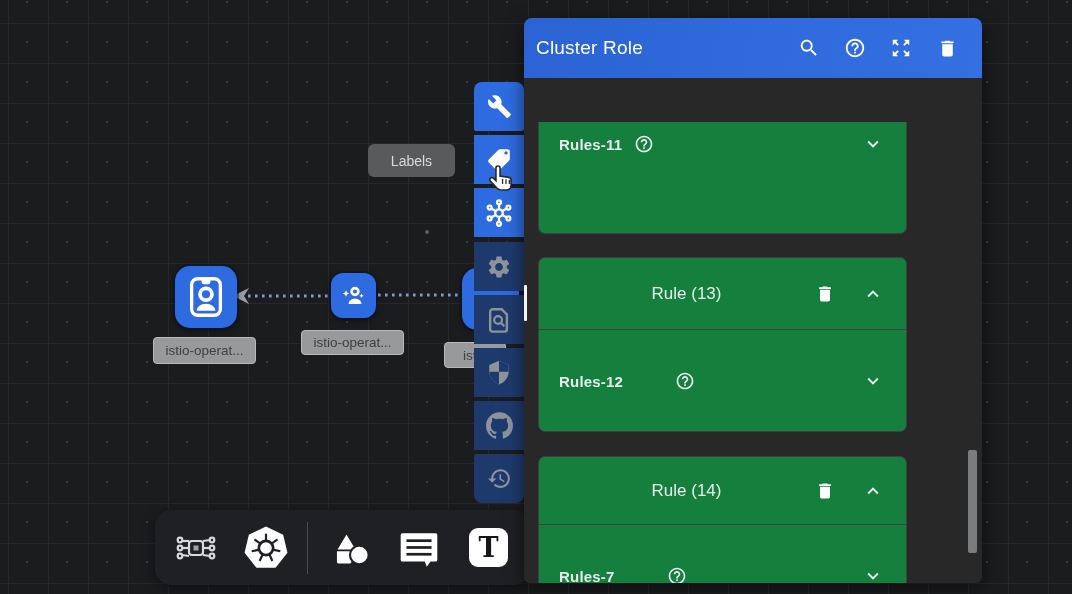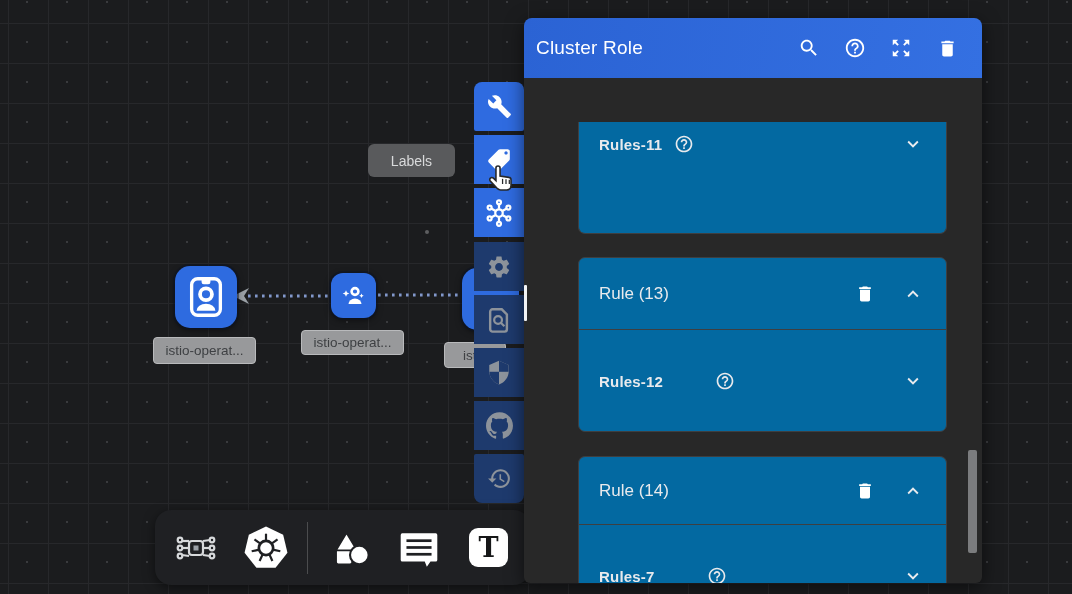--- a/index.html
+++ b/index.html
@@ -67,30 +67,29 @@
     height:60px; background:linear-gradient(100deg,#2b63d4,#3470e2);
     display:flex; align-items:center; padding:0 24px 0 12px;
   }
   .panel-title { color:#ffffff; font-size:19px; letter-spacing:.2px; flex:1 1 auto; }
   .panel-header-icons { display:flex; gap:24px; align-items:center; }
   .hicon { width:22px; height:22px; display:flex; align-items:center; justify-content:center; cursor:pointer; }
 
   .panel-body { position:relative; height:505px; padding:0 0 0 14px; }
 
   .card {
-    width:369px; background:#0369a1; border:1px solid #3e3f41; border-radius:7px;
+    width:369px; background:#15803d; border:1px solid #3e3f41; border-radius:7px;
     position:relative;
-    margin-left:40px;
   }
   .card-1 { height:112px; border-top:none; border-radius:0 0 7px 7px; margin-top:0; }
-  .card-2 { height:175px; margin-top:23px; }
+  .card-2 { height:175px; margin-top:23px;text-align:center; }
   .card-3 { height:171px; margin-top:24px; border-bottom:none; border-radius:7px 7px 0 0; }
 
   .rule-header { height:72px; display:flex; align-items:center; padding:0 22px 0 20px; border-bottom:1px solid #3e3f41; }
-  .card-3 .rule-header { height:68px; }
+  .card-3 .rule-header { height:68px;text-align:center; }
   .rule-title { color:#e8eaed; font-size:17px; flex:1 1 auto; font-weight:400; }
   .rule-actions { display:flex; align-items:center; gap:26px; }
   .icon-btn { width:22px; height:22px; display:flex; align-items:center; justify-content:center; cursor:pointer; }
 
   .accordion-row { display:flex; align-items:center; padding:0 22px 0 20px; }
   .card-1 .accordion-row { height:44px; margin-top:44px; }
   .card-2 .accordion-row, .card-3 .accordion-row { height:102px;gap:40px; }
   .accordion-label { color:#e8eaed; font-size:15px; font-weight:700; letter-spacing:.2px; }
   .accordion-help { margin-left:12px; display:flex; align-items:center; }
   .accordion-spacer { flex:1 1 auto; }

